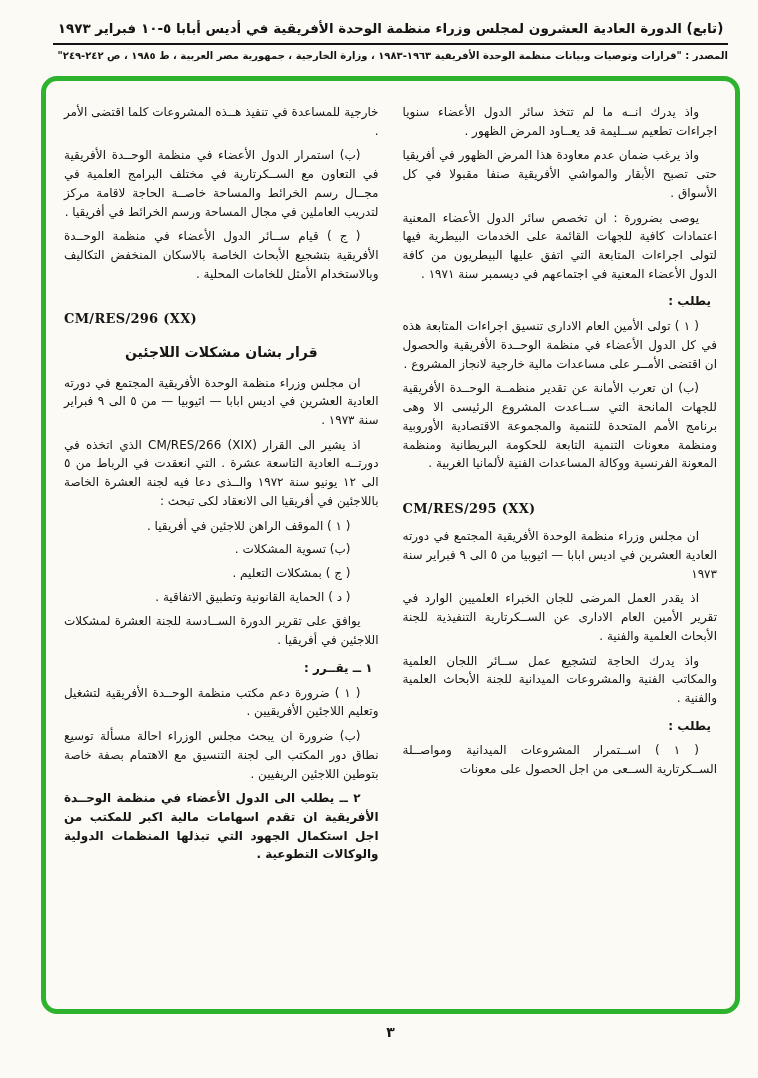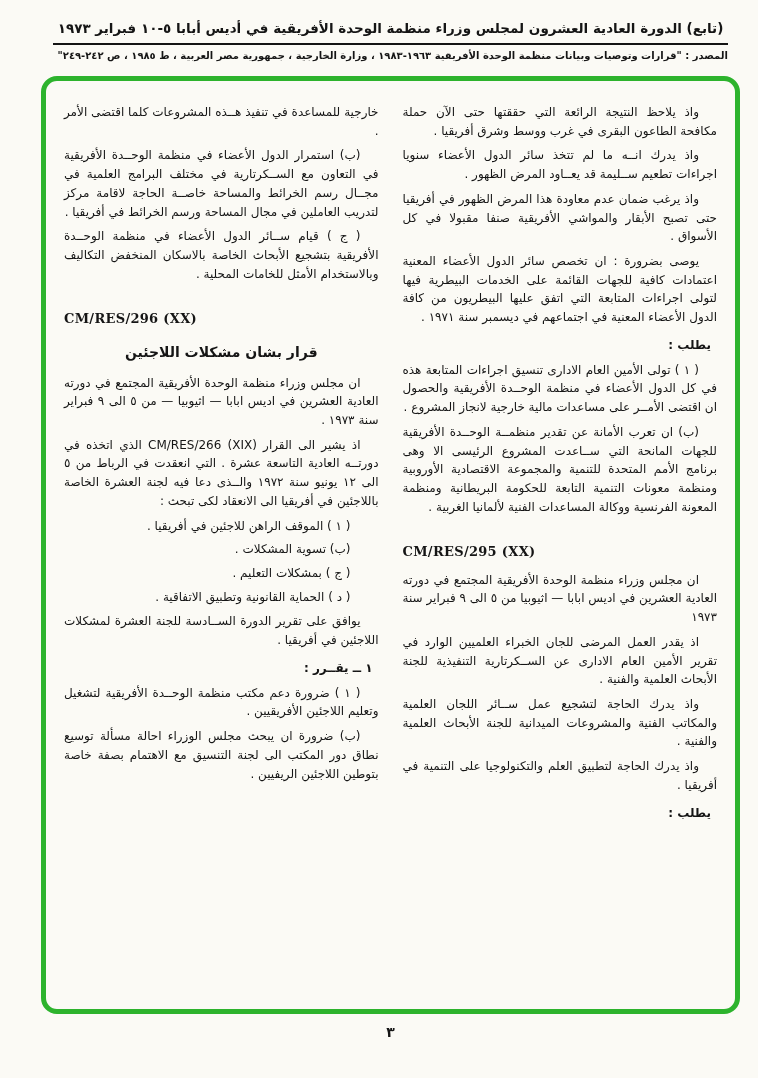--- a/index.html
+++ b/index.html
@@ -63,48 +63,48 @@
 <div class="sheet">
 
   <header>
     <div class="title">(تابع) الدورة العادية العشرون لمجلس وزراء منظمة الوحدة الأفريقية في أديس أبابا ٥-١٠ فبراير ١٩٧٣</div>
     <div class="rule"></div>
     <div class="source">المصدر : "قرارات وتوصيات وبيانات منظمة الوحدة الأفريقية ١٩٦٣-١٩٨٣ ، وزارة الخارجية ، جمهورية مصر العربية ، ط ١٩٨٥ ، ص ٢٤٢-٢٤٩"</div>
   </header>
 
   <div class="frame">
     <div class="col">
-        <div class="block para">واذ يلاحظ النتيجة الرائعة التي حققتها حتى الآن حملة مكافحة الطاعون البقرى في غرب ووسط وشرق أفريقيا .</div>
         <div class="block para">واذ يدرك انــه ما لم تتخذ سائر الدول الأعضاء سنويا اجراءات تطعيم ســليمة قد يعــاود المرض الظهور .</div>
         <div class="block para">واذ يرغب ضمان عدم معاودة هذا المرض الظهور في أفريقيا حتى تصبح الأبقار والمواشي الأفريقية صنفا مقبولا في كل الأسواق .</div>
         <div class="block para">يوصى بضرورة : ان تخصص سائر الدول الأعضاء المعنية اعتمادات كافية للجهات القائمة على الخدمات البيطرية فيها لتولى اجراءات المتابعة التي اتفق عليها البيطريون من كافة الدول الأعضاء المعنية في اجتماعهم في ديسمبر سنة ١٩٧١ .</div>
         <div class="block label">يطلب :</div>
         <div class="block para">( ١ ) تولى الأمين العام الادارى تنسيق اجراءات المتابعة هذه في كل الدول الأعضاء في منظمة الوحــدة الأفريقية والحصول ان اقتضى الأمــر على مساعدات مالية خارجية لانجاز المشروع .</div>
         <div class="block para">(ب) ان تعرب الأمانة عن تقدير منظمــة الوحــدة الأفريقية للجهات المانحة التي ســاعدت المشروع الرئيسى الا وهى برنامج الأمم المتحدة للتنمية والمجموعة الاقتصادية الأوروبية ومنظمة معونات التنمية التابعة للحكومة البريطانية ومنظمة المعونة الفرنسية ووكالة المساعدات الفنية لألمانيا الغربية .</div>
         <div class="block ref">CM/RES/295  (XX)</div>
         <div class="block para">ان مجلس وزراء منظمة الوحدة الأفريقية المجتمع في دورته العادية العشرين في اديس ابابا — اثيوبيا من ٥ الى ٩ فبراير سنة ١٩٧٣</div>
         <div class="block para">اذ يقدر العمل المرضى للجان الخبراء العلميين الوارد في تقرير الأمين العام الادارى عن الســكرتارية التنفيذية للجنة الأبحاث العلمية والفنية .</div>
         <div class="block para">واذ يدرك الحاجة لتشجيع عمل ســائر اللجان العلمية والمكاتب الفنية والمشروعات الميدانية للجنة الأبحاث العلمية والفنية .</div>
-        <div class="block para">واذ يدرك الحاجة لتطبيق العلم والتكنولوجيا على التنمية في أفريقيا .</div>
         <div class="block label">يطلب :</div>
+        <div class="block para">( ١ ) اســتمرار المشروعات الميدانية ومواصــلة الســكرتارية الســعى من اجل الحصول على معونات</div>
       </div>
     <div class="col">
         <div class="block para no-indent">خارجية للمساعدة في تنفيذ هــذه المشروعات كلما اقتضى الأمر .</div>
         <div class="block para">(ب) استمرار الدول الأعضاء في منظمة الوحــدة الأفريقية في التعاون مع الســكرتارية في مختلف البرامج العلمية في مجــال رسم الخرائط والمساحة خاصــة الحاجة لاقامة مركز لتدريب العاملين في مجال المساحة ورسم الخرائط في أفريقيا .</div>
         <div class="block para">( ج ) قيام ســائر الدول الأعضاء في منظمة الوحــدة الأفريقية بتشجيع الأبحاث الخاصة بالاسكان المنخفض التكاليف وبالاستخدام الأمثل للخامات المحلية .</div>
         <div class="block ref">CM/RES/296  (XX)</div>
         <div class="block heading">قرار بشان مشكلات اللاجئين</div>
         <div class="block para">ان مجلس وزراء منظمة الوحدة الأفريقية المجتمع في دورته العادية العشرين في اديس ابابا — اثيوبيا — من ٥ الى ٩ فبراير سنة ١٩٧٣ .</div>
         <div class="block para">اذ يشير الى القرار CM/RES/266 (XIX) الذي اتخذه في دورتــه العادية التاسعة عشرة . التي انعقدت في الرباط من ٥ الى ١٢ يونيو سنة ١٩٧٢ والــذى دعا فيه لجنة العشرة الخاصة باللاجئين في أفريقيا الى الانعقاد لكى تبحث :</div>
         <div class="block list">( ١ ) الموقف الراهن للاجئين في أفريقيا .</div>
         <div class="block list">(ب) تسوية المشكلات .</div>
         <div class="block list">( ج ) بمشكلات التعليم .</div>
         <div class="block list">( د ) الحماية القانونية وتطبيق الاتفاقية .</div>
         <div class="block para">يوافق على تقرير الدورة الســادسة للجنة العشرة لمشكلات اللاجئين في أفريقيا .</div>
         <div class="block label">١ ــ يقــرر :</div>
         <div class="block para">( ١ ) ضرورة دعم مكتب منظمة الوحــدة الأفريقية لتشغيل وتعليم اللاجئين الأفريقيين .</div>
         <div class="block para">(ب) ضرورة ان يبحث مجلس الوزراء احالة مسألة توسيع نطاق دور المكتب الى لجنة التنسيق مع الاهتمام بصفة خاصة بتوطين اللاجئين الريفيين .</div>
+        <div class="block para bold">٢ ــ يطلب الى الدول الأعضاء في منظمة الوحــدة الأفريقية ان تقدم اسهامات مالية اكبر للمكتب من اجل استكمال الجهود التي تبذلها المنظمات الدولية والوكالات التطوعية .</div>
       </div>
   </div>
 
   <div class="pageno">٣</div>
 
 </div>
 
 </body></html>

